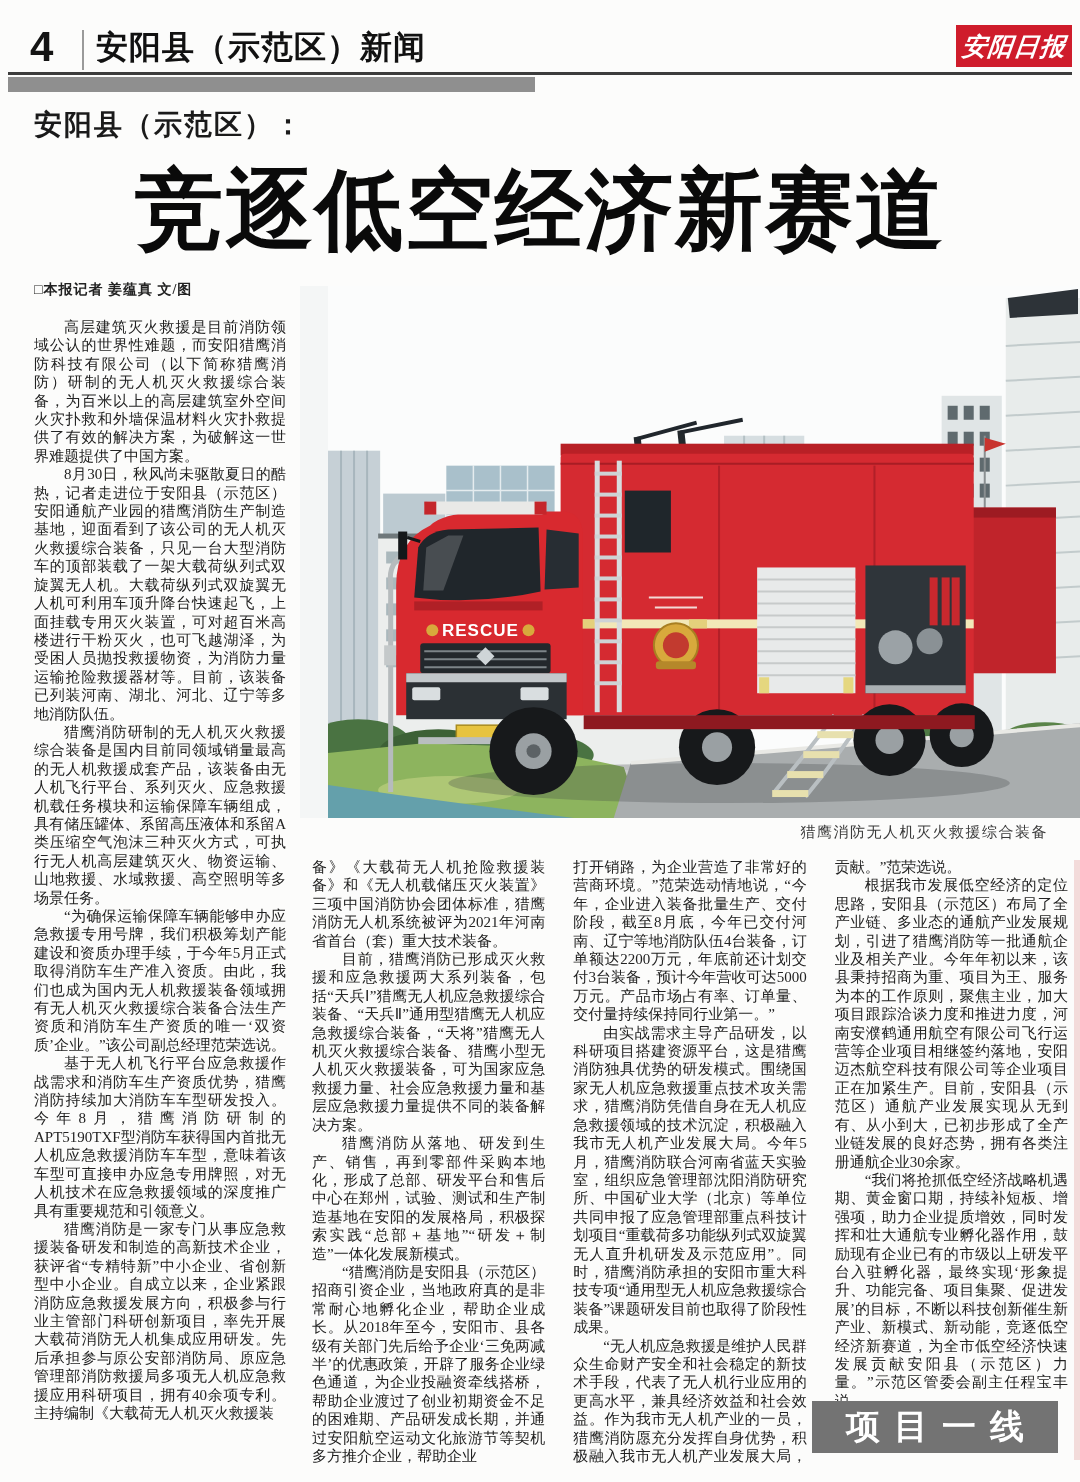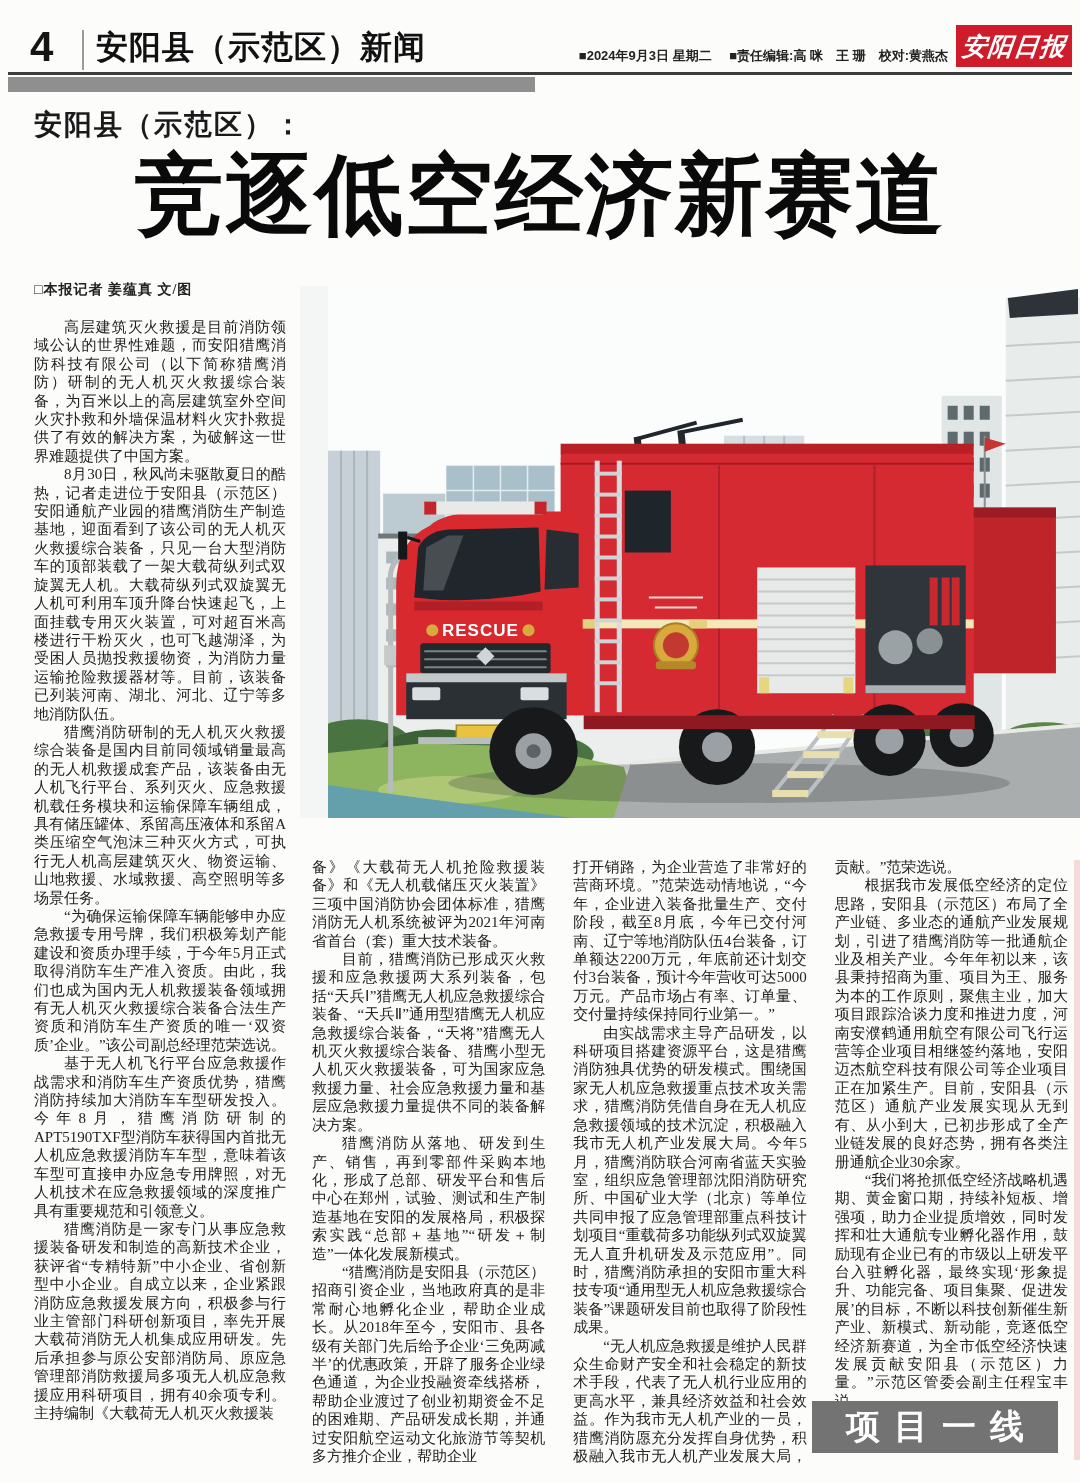--- a/index.html
+++ b/index.html
@@ -19,21 +19,21 @@
   .mast-meta span{margin-left:14px;}
   .mast-logo{position:absolute;left:956px;top:25px;width:116px;height:42px;background:#cf1c2b;
     display:flex;align-items:center;justify-content:center;}
   .mast-logo span{color:#fff;font-family:"Liberation Serif","DejaVu Serif",serif;font-weight:700;
     font-style:italic;font-size:25px;letter-spacing:1px;transform:skewX(-6deg);}
   .mast-rule{position:absolute;left:8px;top:72px;width:1064px;height:3px;background:#3c3c3c;}
   .mast-bar{position:absolute;left:8px;top:77px;width:527px;height:15px;background:#8f8f8f;}
 
   
   .kicker{position:absolute;left:34px;top:106px;font-size:28px;font-weight:600;color:#1a1a1a;letter-spacing:2px;}
-  .headline{position:absolute;left:40px;top:146px;width:1000px;text-align:center;
+  .headline{position:absolute;left:40px;top:161px;width:1000px;text-align:center;
     font-family:"Liberation Sans","DejaVu Sans",sans-serif;font-weight:900;font-size:88px;
     letter-spacing:2px;line-height:1.12;color:#0a0a0a;}
   .byline{position:absolute;left:34px;top:281px;font-size:14px;font-weight:700;color:#222;letter-spacing:1px;}
 
   
   .bodycol{font-size:15px;line-height:18.4px;text-align:justify;color:#222;overflow:hidden;}
   .bodycol p{margin:0;text-indent:2em;font-family:Liberation Serif, serif;}
   .bodycol p.cont{text-indent:0;}
   .col1{position:absolute;left:34px;top:318px;width:252px;height:1150px;}
   .cols-lower{position:absolute;left:312px;top:858px;width:756px;height:608px;display:flex;gap:28px;}
@@ -54,24 +54,20 @@
   .edge-bleed{position:absolute;right:0;top:860px;width:6px;height:600px;background:#e9b9b9;opacity:.5;}
 </style>
 </head>
 <body>
 
 <div class="page">
 
   <div class="page-num">4</div>
   <div class="mast-divider"></div>
   <div class="section-title">安阳县（示范区）新闻</div>
-  <div class="mast-meta">
-    <b>■2024年9月3日  星期二</b>
-    <span>■责任编辑:高 咪　王 珊　校对:黄燕杰</span>
-  </div>
   <div class="mast-logo">
     <span>安阳日报</span>
   </div>
   <div class="mast-rule"></div>
   <div class="mast-bar"></div>
 
   <div class="kicker">安阳县（示范区）：</div>
   <div class="headline">竞逐低空经济新赛道</div>
   <div class="byline">□本报记者 姜蕴真 文/图</div>
 
@@ -305,20 +301,21 @@
             <circle cx="388" cy="462" r="15" fill="#9aa0a3"></circle>
           <circle cx="560" cy="455" r="36" fill="#17191b"></circle>
             <circle cx="560" cy="455" r="14" fill="#9aa0a3"></circle>
           <circle cx="632" cy="450" r="32" fill="#17191b"></circle>
             <circle cx="632" cy="450" r="12" fill="#9aa0a3"></circle>
         </g>
         <rect x="255" y="430" width="390" height="14" fill="#8e1920"></rect>
       </g>
     </svg>
   </div>
+  <div class="caption">猎鹰消防无人机灭火救援综合装备</div>
 
   <div class="cols-lower">
     <div class="bodycol">
       <p class="cont">备》《大载荷无人机抢险救援装备》和《无人机载储压灭火装置》三项中国消防协会团体标准，猎鹰消防无人机系统被评为2021年河南省首台（套）重大技术装备。</p>
       <p>目前，猎鹰消防已形成灭火救援和应急救援两大系列装备，包括“天兵Ⅰ”猎鹰无人机应急救援综合装备、“天兵Ⅱ”通用型猎鹰无人机应急救援综合装备，“天将”猎鹰无人机灭火救援综合装备、猎鹰小型无人机灭火救援装备，可为国家应急救援力量、社会应急救援力量和基层应急救援力量提供不同的装备解决方案。</p>
       <p>猎鹰消防从落地、研发到生产、销售，再到零部件采购本地化，形成了总部、研发平台和售后中心在郑州，试验、测试和生产制造基地在安阳的发展格局，积极探索实践“总部＋基地”“研发＋制造”一体化发展新模式。</p>
       <p>“猎鹰消防是安阳县（示范区）招商引资企业，当地政府真的是非常耐心地孵化企业，帮助企业成长。从2018年至今，安阳市、县各级有关部门先后给予企业‘三免两减半’的优惠政策，开辟了服务企业绿色通道，为企业投融资牵线搭桥，帮助企业渡过了创业初期资金不足的困难期、产品研发成长期，并通过安阳航空运动文化旅游节等契机多方推介企业，帮助企业</p>
     </div>
     <div class="bodycol">
       <p class="cont">打开销路，为企业营造了非常好的营商环境。”范荣选动情地说，“今年，企业进入装备批量生产、交付阶段，截至8月底，今年已交付河南、辽宁等地消防队伍4台装备，订单额达2200万元，年底前还计划交付3台装备，预计今年营收可达5000万元。产品市场占有率、订单量、交付量持续保持同行业第一。”</p>

